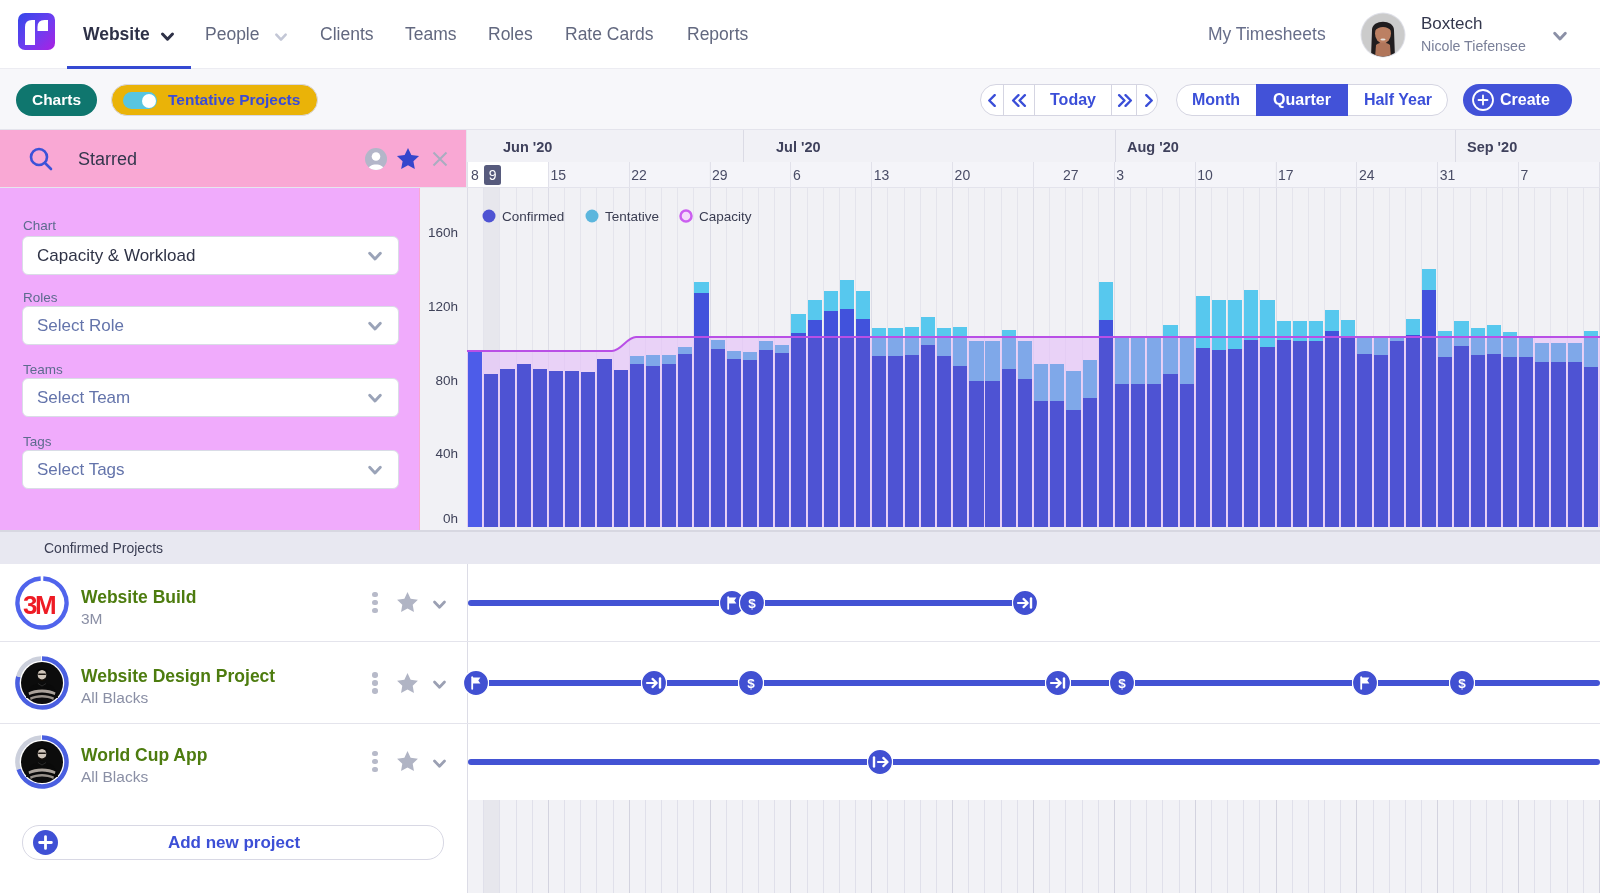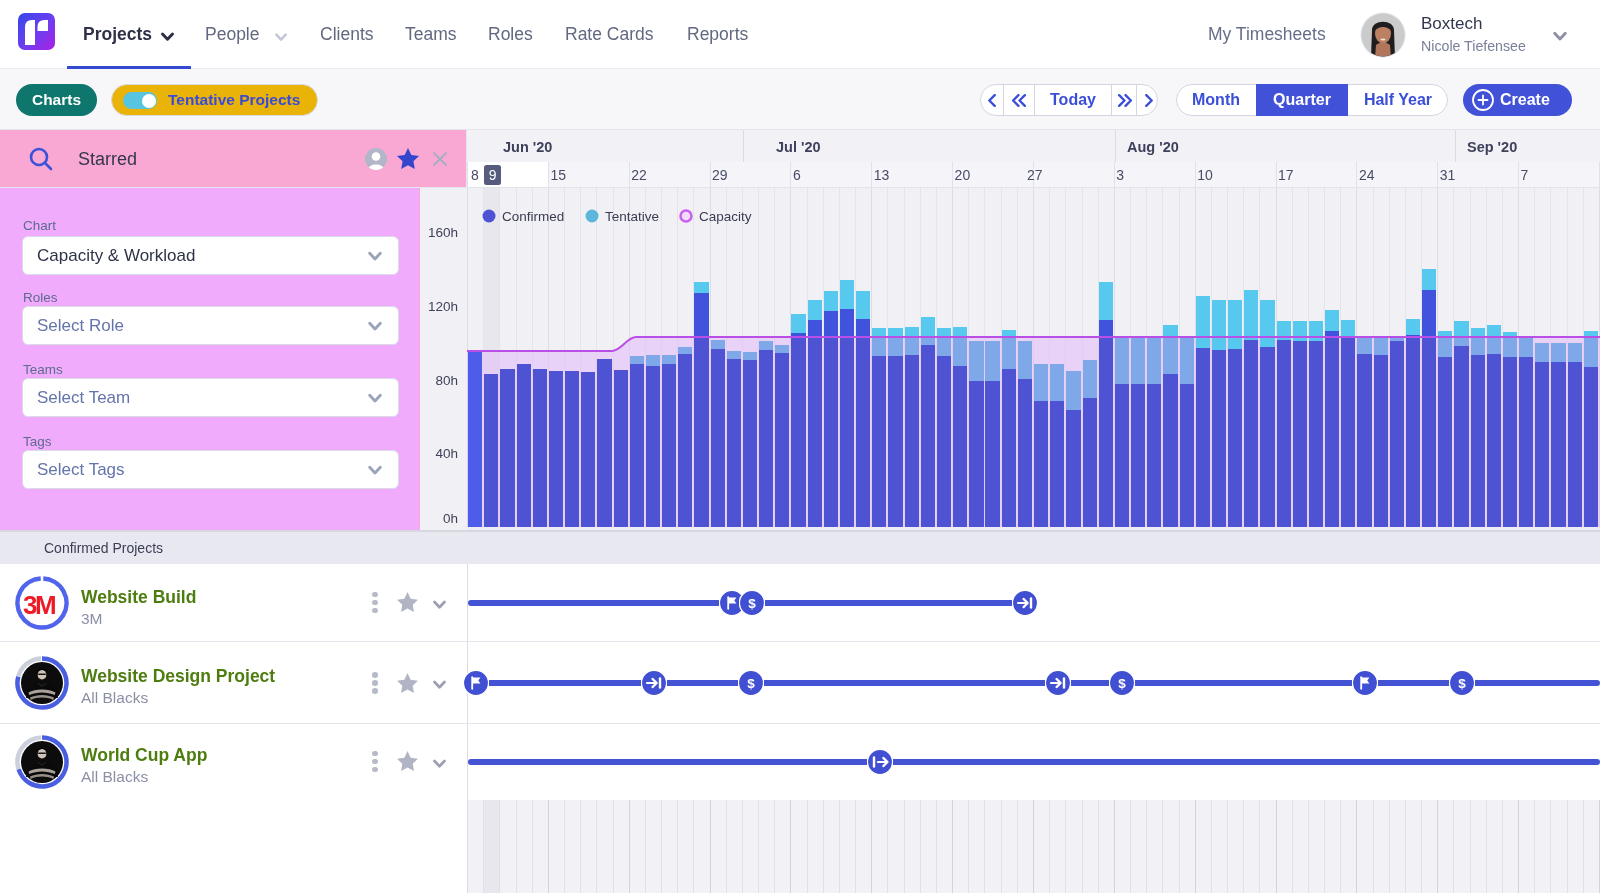--- a/index.html
+++ b/index.html
@@ -22,21 +22,21 @@
         <linearGradient id="lg1" x1="0" y1="0" x2="1" y2="1">
 <stop offset="0" stop-color="#3347e9"></stop>
           <stop offset="0.55" stop-color="#6f3df0"></stop>
           <stop offset="1" stop-color="#ab20e2"></stop>
 </linearGradient>
       </defs>
 <rect width="37" height="37" rx="7" fill="url(#lg1)"></rect>
 <path d="M7 32 L7 14 Q7 7 14 7 L17 7 L17 32 Z" fill="#fff"></path>
 <path d="M19.5 18 L19.5 14 Q19.5 7 26.5 7 L30 7 L30 18 Z" fill="#fff"></path>
 </svg>
-  <div class="nav-item" style="left:83px;color:#2e3147;font-weight:bold">Projects</div>
+  <div class="nav-item" style="left:83px;color:#2e3147;font-weight:bold">Website</div>
 <svg width="15" height="15" viewBox="0 0 12 12" style="position:absolute;left:160px;top:29px">
       <path d="M2 4 L6 8.2 L10 4" fill="none" stroke="#2e3147" stroke-width="2.4" stroke-linecap="round" stroke-linejoin="round"></path>
     </svg>
   <div class="abs" style="left:67px;top:66px;width:124px;height:3px;background:#3449d2"></div>
   <div class="nav-item" style="left:205px">People</div>
 <svg width="14" height="14" viewBox="0 0 12 12" style="position:absolute;left:274px;top:30px">
       <path d="M2 4 L6 8.2 L10 4" fill="none" stroke="#c3c7d6" stroke-width="2.2" stroke-linecap="round" stroke-linejoin="round"></path>
     </svg>
   <div class="nav-item" style="left:320px">Clients</div>
   <div class="nav-item" style="left:405px">Teams</div>
@@ -156,21 +156,21 @@
 <div style="position:absolute;left:889.4px;top:0;width:80.8px;height:26px;background:#f4f4f9;border-left:1px solid #e1e1ea;box-sizing:border-box"></div>
 <div style="position:absolute;left:970.2px;top:0;width:80.9px;height:26px;background:#f4f4f9;border-left:1px solid #e1e1ea;box-sizing:border-box"></div>
 <div style="position:absolute;left:1051.1px;top:0;width:80.8px;height:26px;background:#f4f4f9;border-left:1px solid #e1e1ea;box-sizing:border-box"></div>
 <div style="position:absolute;left:1131.9px;top:0;width:1.1px;height:26px;background:#f4f4f9;border-left:1px solid #e1e1ea;box-sizing:border-box"></div>
 <div class="wklab" style="left:83.4px">15</div>
 <div class="wklab" style="left:164.2px">22</div>
 <div class="wklab" style="left:245px">29</div>
 <div class="wklab" style="left:325.9px">6</div>
 <div class="wklab" style="left:406.8px">13</div>
 <div class="wklab" style="left:487.6px">20</div>
-<div class="wklab" style="left:560px">27</div>
+<div class="wklab" style="left:596px">27</div>
 <div class="wklab" style="left:649.3px">3</div>
 <div class="wklab" style="left:730.2px">10</div>
 <div class="wklab" style="left:811px">17</div>
 <div class="wklab" style="left:891.9px">24</div>
 <div class="wklab" style="left:972.7px">31</div>
 <div class="wklab" style="left:1053.6px">7</div>
 <div class="wklab" style="left:4px">8</div>
 <div style="position:absolute;left:17.2px;top:3px;width:17px;height:20px;background:#575b7d;border-radius:2.5px;color:#fff;font-size:14px;line-height:20px;text-align:center">9</div>
   </div>
 </div>
@@ -660,13 +660,20 @@
 <div style="position:absolute;left:1018.7px;top:0;width:1px;height:93px;background:#e0e0ea"></div>
 <div style="position:absolute;left:1034.9px;top:0;width:1px;height:93px;background:#e0e0ea"></div>
 <div style="position:absolute;left:1051.1px;top:0;width:1px;height:93px;background:#d3d3df"></div>
 <div style="position:absolute;left:1067.2px;top:0;width:1px;height:93px;background:#e0e0ea"></div>
 <div style="position:absolute;left:1083.4px;top:0;width:1px;height:93px;background:#e0e0ea"></div>
 <div style="position:absolute;left:1099.6px;top:0;width:1px;height:93px;background:#e0e0ea"></div>
 <div style="position:absolute;left:1115.7px;top:0;width:1px;height:93px;background:#e0e0ea"></div>
 <div style="position:absolute;left:1131.9px;top:0;width:1px;height:93px;background:#d3d3df"></div>
   </div>
   <div class="abs" style="left:467px;top:0;width:1px;height:93px;background:#dcdce6"></div>
+  <div class="pill" style="left:22px;top:25px;width:422px;height:35px;background:#fff;border:1px solid #d8d8e4">
+    <div class="abs" style="left:10px;top:4px;width:25px;height:25px;border-radius:50%;background:#3f50d5"></div>
+    <svg width="15" height="15" viewBox="0 0 14 14" style="position:absolute;left:15px;top:9px">
+        <path d="M7 1.5 v11 M1.5 7 h11" stroke="#fff" stroke-width="2.6" stroke-linecap="round"></path>
+      </svg>
+    <div class="abs" style="left:0;top:0;width:422px;height:33px;text-align:center;line-height:33px;font-size:17px;font-weight:bold;color:#3c4fd6">Add new project</div>
+  </div>
 </div>
 
 </body></html>

